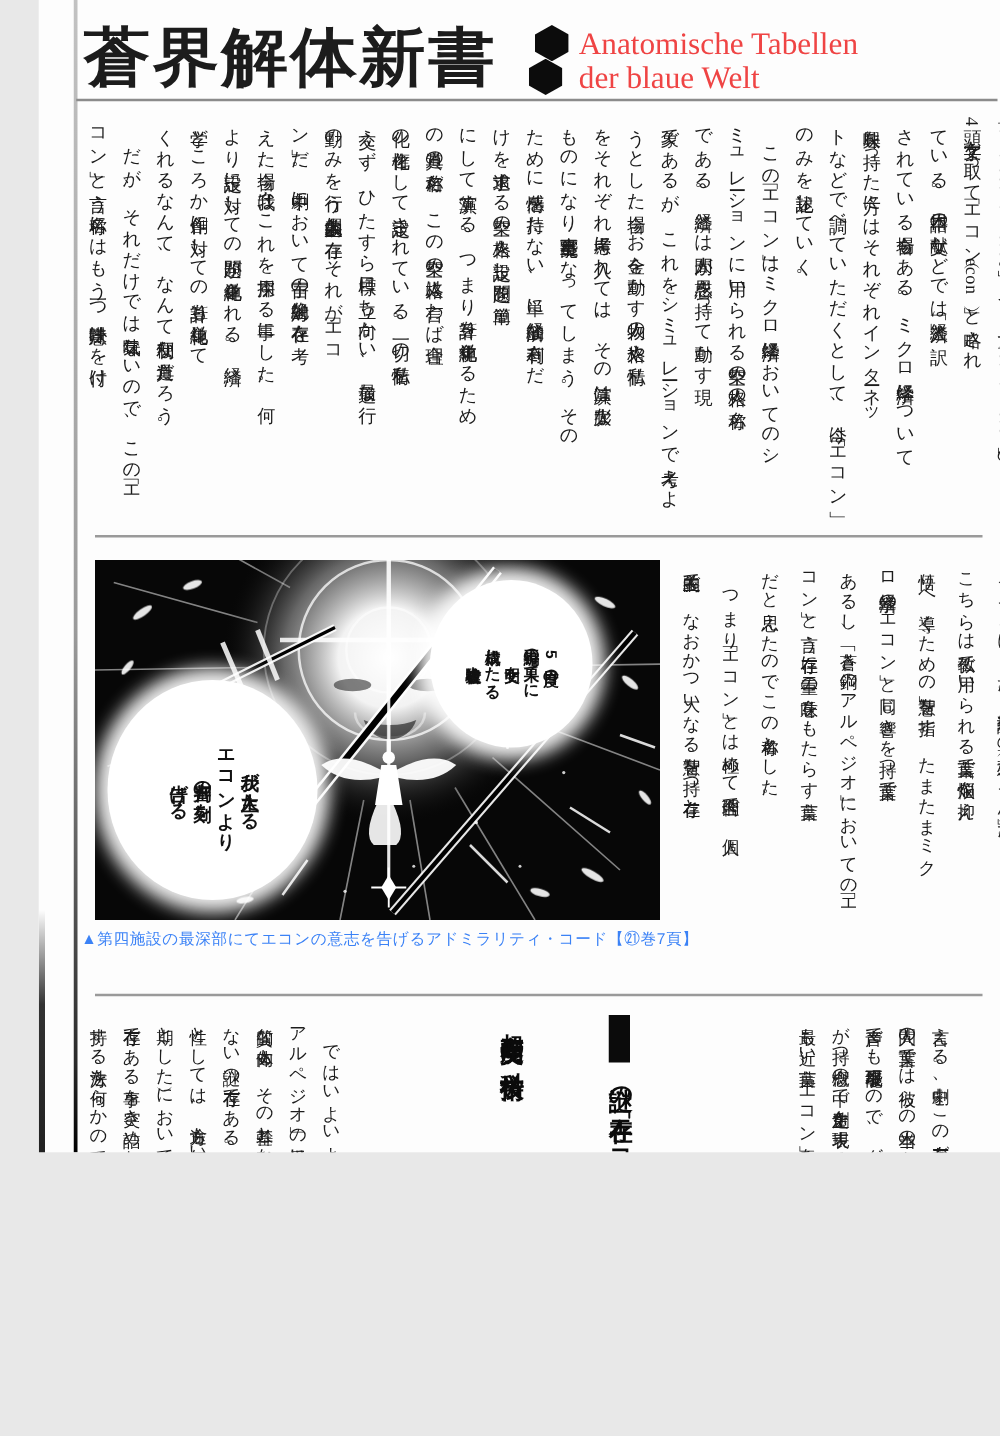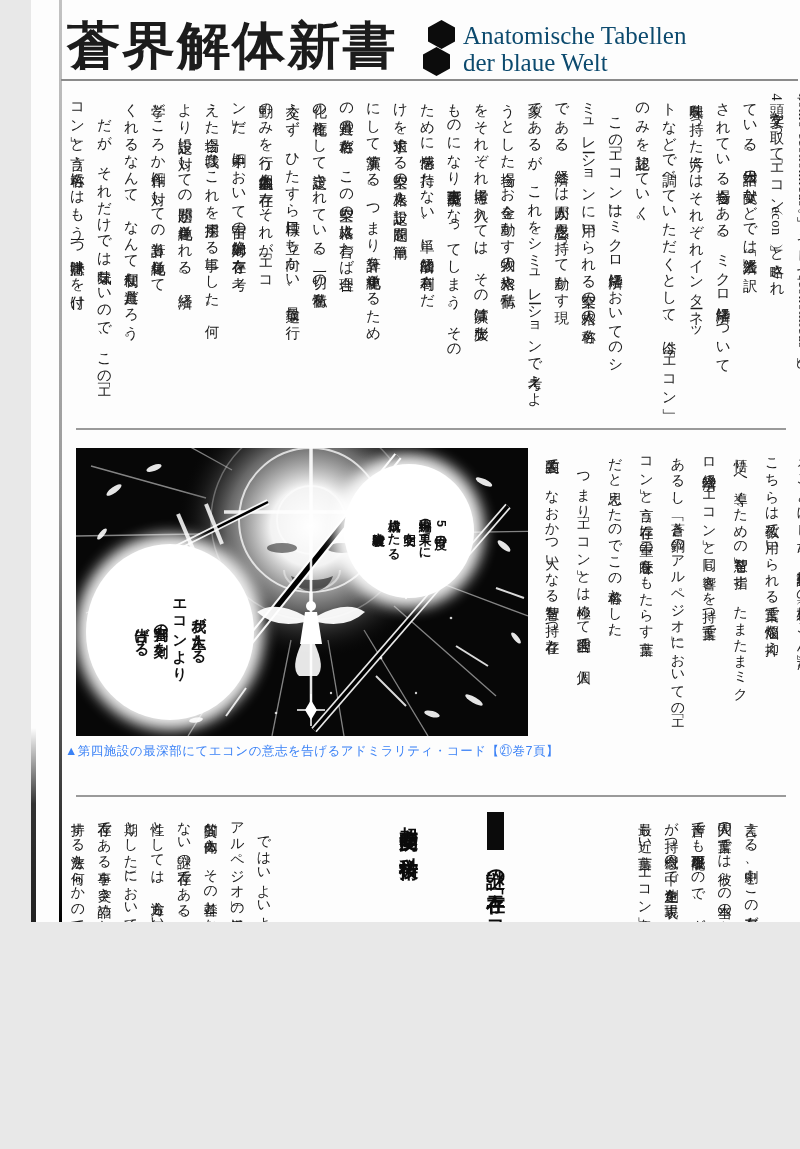--- a/index.html
+++ b/index.html
@@ -10,21 +10,21 @@
     background:linear-gradient(180deg,#c2c2c2,#9a9a9a 55%,#2a2a2a 92%,#000);}
   .corner-edge{position:absolute;left:0;top:728px;width:5px;height:421px;
     background:linear-gradient(180deg,rgba(0,0,0,0),rgba(0,0,0,.8) 18%,#000);}
   
   .title{position:absolute;left:36px;top:12px;font-size:51px;font-weight:bold;
     letter-spacing:2px;transform:scaleX(1.04);transform-origin:left;}
   .hexes{position:absolute;left:397px;top:20px;}
   .hex{width:27px;height:29px;background:#0c0c0c;
     clip-path:polygon(50% 0,100% 26%,100% 74%,50% 100%,0 74%,0 26%);}
   .hex.b{margin-top:-2px;margin-left:-5px;}
-  .subtitle{position:absolute;left:432px;top:22px;font-size:25px;line-height:27px;color:#0c4a6e;}
+  .subtitle{position:absolute;left:432px;top:22px;font-size:25px;line-height:27px;color:#ef4444;}
   .rule{position:absolute;height:2px;background:#8b8b8b;}
   .rule.hdr{left:30px;top:79px;width:737px;}
   .rule.mid{left:45px;top:428px;width:710px;background:#9a9a9a;}
   .rule.bot{left:45px;top:795px;width:710px;background:#9a9a9a;}
   
   .vtext{writing-mode:vertical-rl;text-orientation:mixed;white-space:pre;
     overflow:hidden;position:absolute;}
   .top-block{left:33px;top:93px;width:753px;height:334px;
     font-size:14.5px;line-height:26.9px;letter-spacing:.5px;}
   .mid-right{left:500px;top:448px;width:288px;height:338px;

